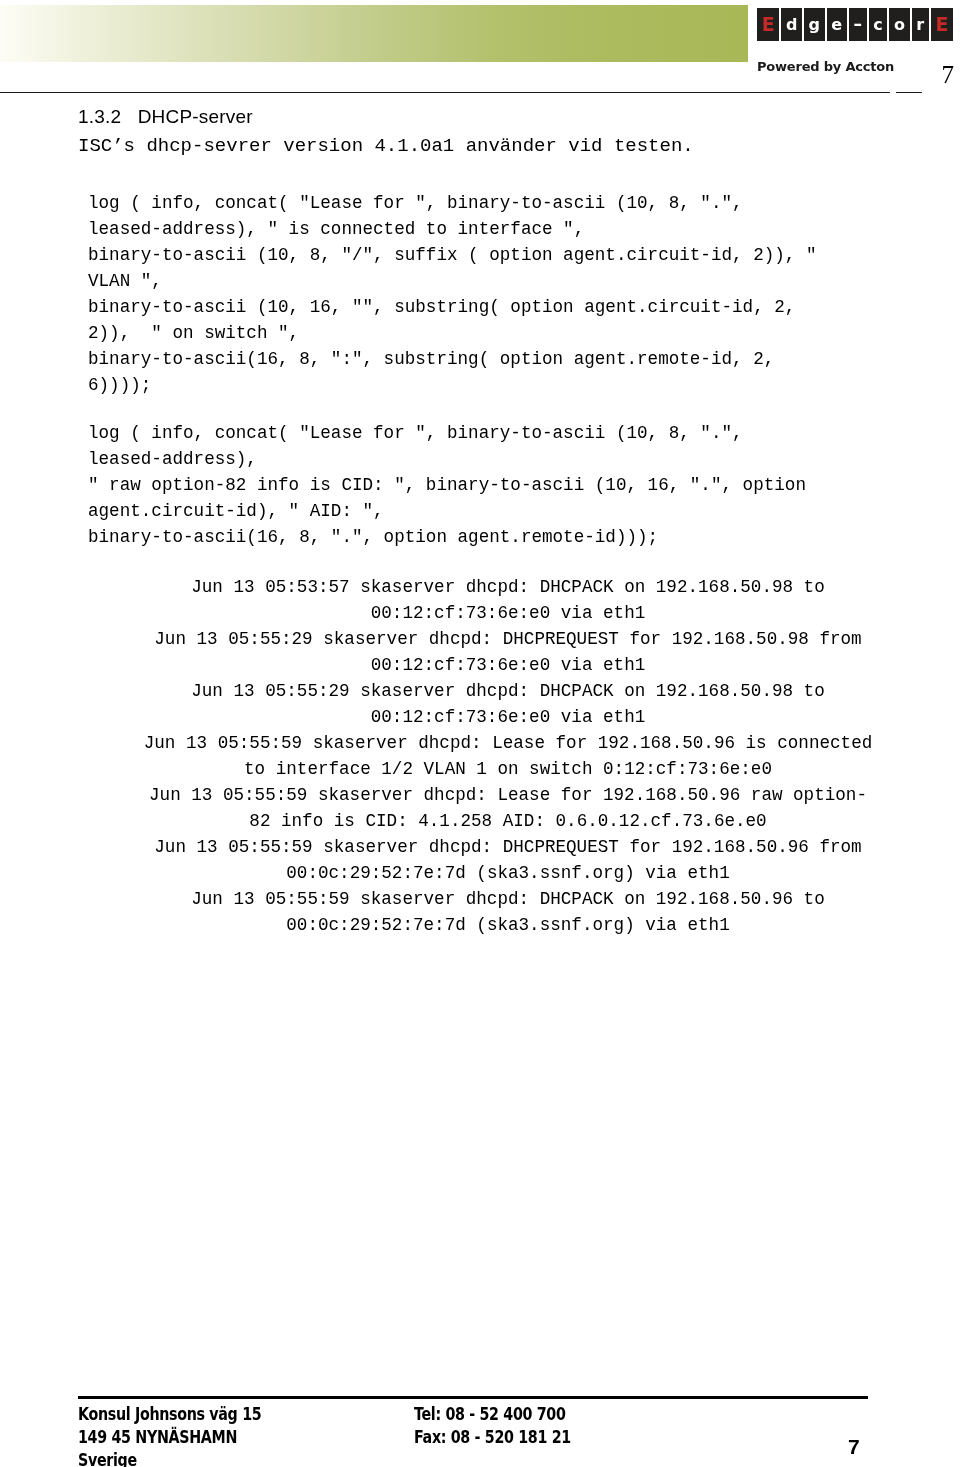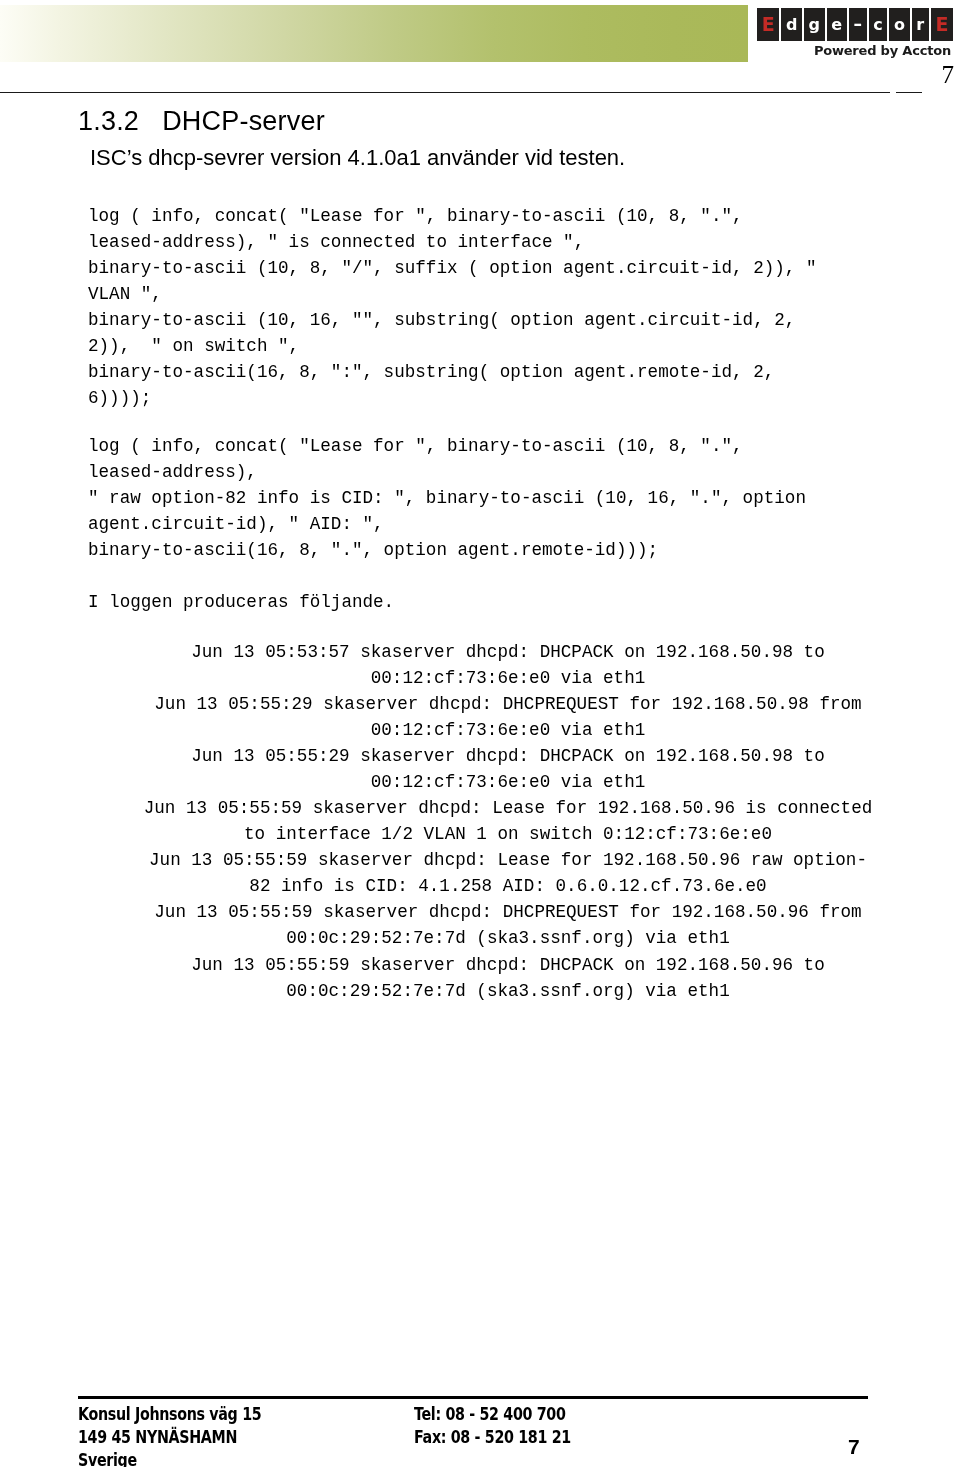--- a/index.html
+++ b/index.html
@@ -54,22 +54,22 @@
     font-family: "DejaVu Sans", sans-serif;
     font-weight: bold;
     font-size: 16px;
     line-height: 33px;
     text-align: center;
     letter-spacing: 0;
   }
   .logo-tile.accent { color: #c42b26; font-size: 19px; }
   .logo-tile.dash   { color: #ffffff; font-size: 17px; }
   #logo-tagline {
-    margin-top: 2px;
-    text-align: right;
+    margin-top: 18px;
+    text-align: left;
     padding-right: 2px;
     font-family: "DejaVu Sans", sans-serif;
     font-weight: bold;
     font-size: 13px;
     letter-spacing: -0.2px;
     color: #1b1b1b;
   }
 
   #header-pagenum {
     position: absolute;
@@ -101,32 +101,32 @@
   
   #content {
     position: absolute;
     left: 78px;
     top: 106px;
     width: 850px;
   }
 
   #section-heading {
     font-family: "Liberation Sans", "DejaVu Sans", sans-serif;
-    font-size: 27px;
+    font-size: 19px;
     font-weight: normal;
     letter-spacing: 0.2px;
     margin: 0 0 6px 0;
     white-space: pre;
   }
 
   .serif-para {
-    font-family: Liberation Sans, sans-serif;
-    font-size: 22px;
+    font-family: Liberation Mono, monospace;
+    font-size: 19px;
     line-height: 1.35;
-    margin: 12px;
+    margin: 0;
   }
   #intro-line { margin-top: 4px; }
   #excerpt-label { margin-top: 30px; }
 
   .codeblock {
     font-family: "Liberation Mono", "DejaVu Sans Mono", monospace;
     font-size: 17.6px;
     line-height: 1.48;
     white-space: pre-wrap;
     word-break: break-word;
@@ -216,21 +216,20 @@
 2)),  " on switch ",
 binary-to-ascii(16, 8, ":", substring( option agent.remote-id, 2,
 6))));</pre>
 
   <pre id="code-config2" class="codeblock">log ( info, concat( "Lease for ", binary-to-ascii (10, 8, ".",
 leased-address),
 " raw option-82 info is CID: ", binary-to-ascii (10, 16, ".", option
 agent.circuit-id), " AID: ",
 binary-to-ascii(16, 8, ".", option agent.remote-id)));</pre>
 
-  <pre id="log-intro" class="codeblock">I loggen produceras följande.</pre>
 
   <pre id="log-output" class="codeblock">Jun 13 05:53:57 skaserver dhcpd: DHCPACK on 192.168.50.98 to
 00:12:cf:73:6e:e0 via eth1
 Jun 13 05:55:29 skaserver dhcpd: DHCPREQUEST for 192.168.50.98 from
 00:12:cf:73:6e:e0 via eth1
 Jun 13 05:55:29 skaserver dhcpd: DHCPACK on 192.168.50.98 to
 00:12:cf:73:6e:e0 via eth1
 Jun 13 05:55:59 skaserver dhcpd: Lease for 192.168.50.96 is connected
 to interface 1/2 VLAN 1 on switch 0:12:cf:73:6e:e0
 Jun 13 05:55:59 skaserver dhcpd: Lease for 192.168.50.96 raw option-

